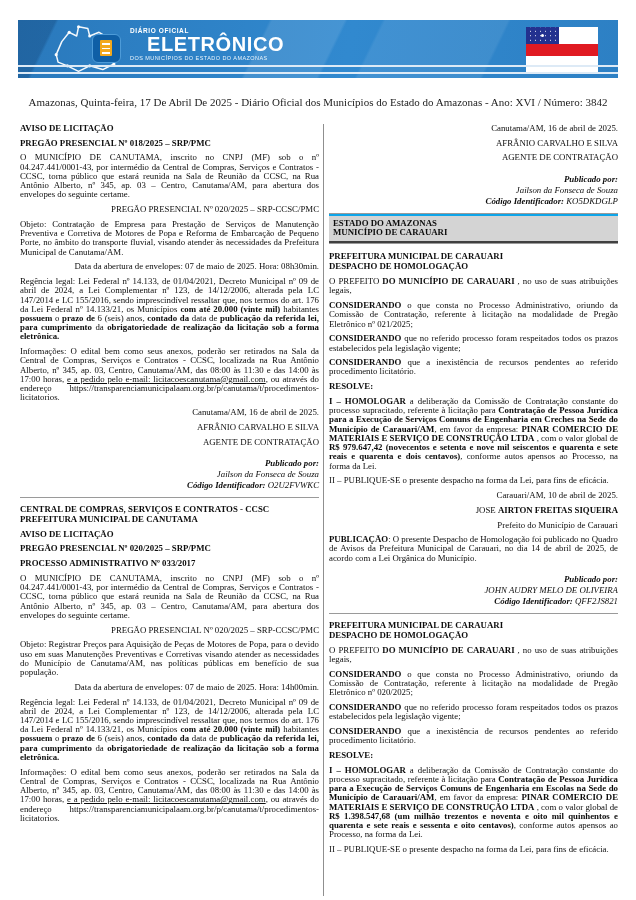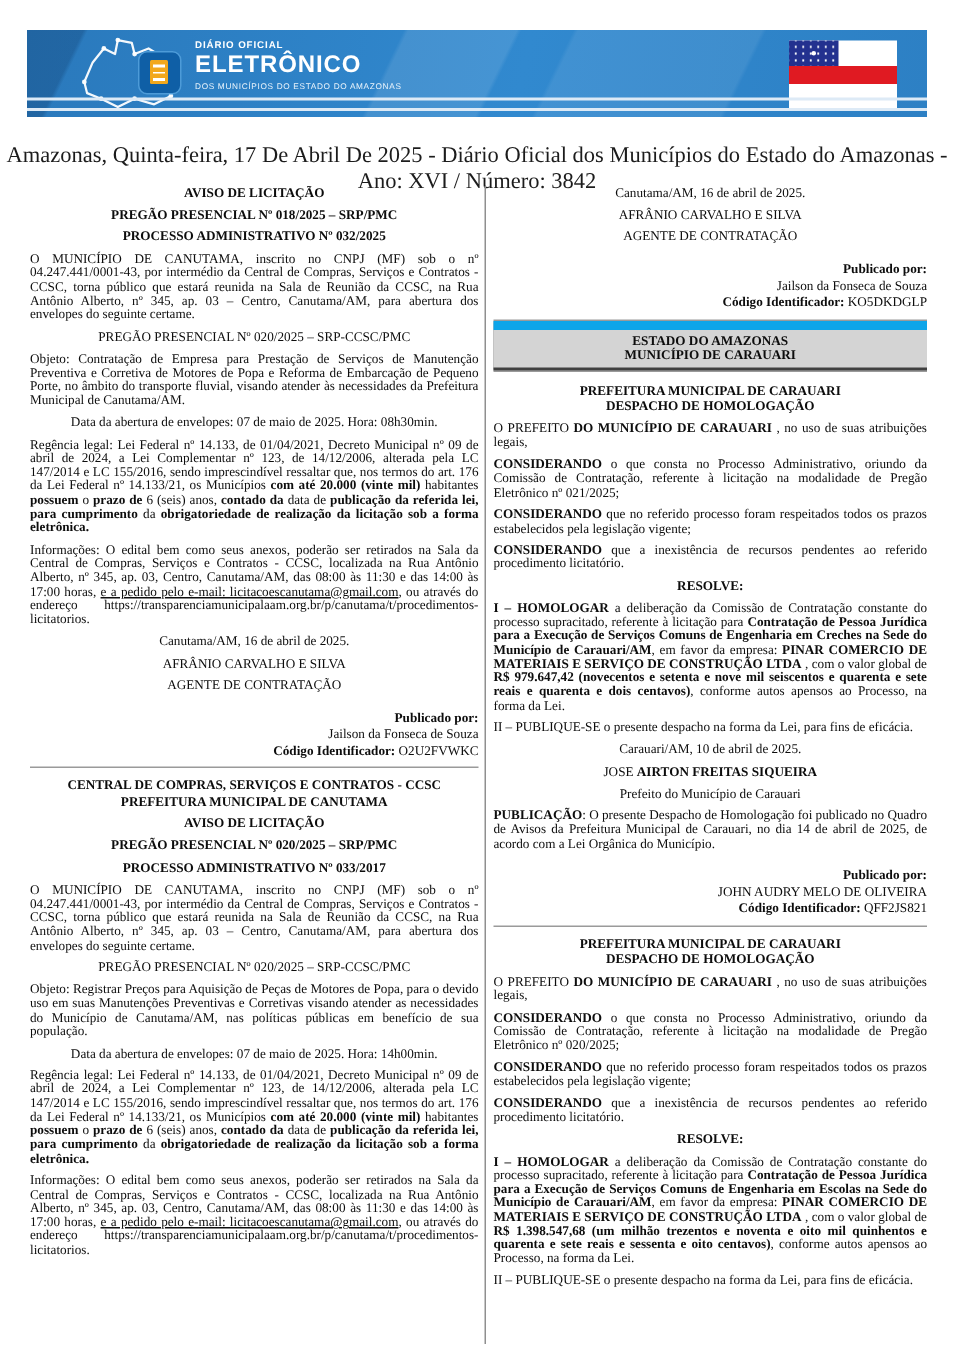--- a/index.html
+++ b/index.html
@@ -15,54 +15,54 @@
   .banner-lines{position:absolute;left:0;right:0;bottom:4px;height:5px;
       border-top:2px solid #ddeaf6;border-bottom:2px solid #ddeaf6;}
   .logo{position:absolute;left:28px;top:1px;width:300px;height:56px;}
   .logo svg.map{position:absolute;left:0;top:2px;}
   .docicon{position:absolute;left:46px;top:13px;width:27px;height:27px;background:#0f5fa6;
       border:1px solid #4d9bd8;border-radius:6px;}
   .docicon .sheet{position:absolute;left:7px;top:5px;width:12px;height:16px;background:#f2a81d;border-radius:1px;}
   .docicon .sheet i{display:block;height:1.5px;background:#fff;margin:3px 2px 0 2px;}
   .logo-text{position:absolute;left:84px;top:6px;font-family:"Liberation Sans",sans-serif;color:#fff;}
   .logo-small{font-size:6.5px;font-weight:bold;letter-spacing:0.6px;}
-  .logo-big{font-size:16px;font-weight:bold;letter-spacing:0.6px;line-height:20px;}
+  .logo-big{font-size:20px;font-weight:bold;letter-spacing:0.6px;line-height:20px;margin-left:17px;}
   .logo-sub{font-size:5.5px;letter-spacing:0.45px;color:#eaf4fc;margin-top:1px;}
   .flag{position:absolute;right:20px;top:7px;width:72px;height:45px;background:#fff;}
   .flag .red{position:absolute;left:0;right:0;top:37%;height:28%;background:#e01a22;}
   .flag .canton{position:absolute;left:0;top:0;width:46%;height:37%;background:#23318f;
       background-image:radial-gradient(#ffffff 0.7px, rgba(255,255,255,0) 0.9px);
       background-size:5px 4.5px;background-position:2px 2px;}
   .flag .canton:after{content:"";position:absolute;left:50%;top:50%;width:3px;height:3px;
       margin:-1.5px 0 0 -1.5px;background:#fff;border-radius:50%;}
 
   
   .dateline{position:absolute;left:0;top:96px;width:100%;text-align:center;
-      font-size:15px;color:#1c1c1c;}
+      font-size:11px;color:#1c1c1c;}
 
   
   .content{position:absolute;left:20px;top:124px;width:598px;height:772px;display:flex;overflow:hidden;}
   .col{font-size:8.8px;line-height:1.05;}
   .col-left{width:299px;padding-right:4px;}
   .col-sep{width:1px;background:#8f8f8f;}
   .col-right{width:289px;padding-left:5px;}
 
   .blk{margin:0 0 5.5px 0;}
-  .al-center{text-align:center;}
-  .al-right{text-align:right;}
-  .al-left{text-align:center;}
+  .al-center{text-align:left;}
+  .al-right{text-align:right;font-style:italic;}
+  .al-left{text-align:right;}
   .al-justify{text-align:justify;text-align-last:left;}
   .heading{font-weight:bold;}
   .heading .line{margin-bottom:1px;}
   .b{font-weight:bold;}
   .u{text-decoration:underline;}
   .pub{margin-top:11px;margin-bottom:6px;}
   .pub .line{line-height:1.25;}
   .divider{border-top:1px solid #9a9a9a;margin:3px 0 7px 0;}
-  .graybox{background:#d4d4d4;border-top:6px solid #0ea5e9;border-bottom:2px solid #404040;
+  .graybox{background:#d4d4d4;border-top:2px solid #0ea5e9;border-bottom:2px solid #404040;
       box-shadow:0 1px 0 #9a9a9a, 0 -1px 0 #9a9a9a;
       padding:3px 4px 4px 4px;margin:7px 0 9px 0;font-weight:bold;}
 </style>
 </head>
 <body>
 
 <div class="page">
 
   <div class="banner">
     <div class="logo">
@@ -102,23 +102,20 @@
   <div class="dateline">Amazonas, Quinta-feira, 17 De Abril De 2025 - Diário Oficial dos Municípios do Estado do Amazonas - Ano: XVI / Número: 3842</div>
 
   <div class="content">
     <div class="col col-left" id="col-left">
         <div class="blk heading al-center">
           <div class="line"><span class="b">AVISO DE LICITAÇÃO</span></div>
         </div>
         <div class="blk heading al-center">
           <div class="line"><span class="b">PREGÃO PRESENCIAL Nº 018/2025 – SRP/PMC</span></div>
         </div>
-        <div class="blk heading al-center">
-          <div class="line"><span class="b">PROCESSO ADMINISTRATIVO Nº 032/2025</span></div>
-        </div>
         <div class="blk para al-justify">
           <div class="line"><span>O MUNICÍPIO DE CANUTAMA, inscrito no CNPJ (MF) sob o nº 04.247.441/0001-43, por intermédio da Central de Compras, Serviços e Contratos - CCSC, torna público que estará reunida na Sala de Reunião da CCSC, na Rua Antônio Alberto, nº 345, ap. 03 – Centro, Canutama/AM, para abertura dos envelopes do seguinte certame.</span></div>
         </div>
         <div class="blk para al-left">
           <div class="line"><span>PREGÃO PRESENCIAL Nº 020/2025 – SRP-CCSC/PMC</span></div>
         </div>
         <div class="blk para al-justify">
           <div class="line"><span>Objeto: Contratação de Empresa para Prestação de Serviços de Manutenção Preventiva e Corretiva de Motores de Popa e Reforma de Embarcação de Pequeno Porte, no âmbito do transporte fluvial, visando atender às necessidades da Prefeitura Municipal de Canutama/AM.</span></div>
         </div>
         <div class="blk para al-left">

